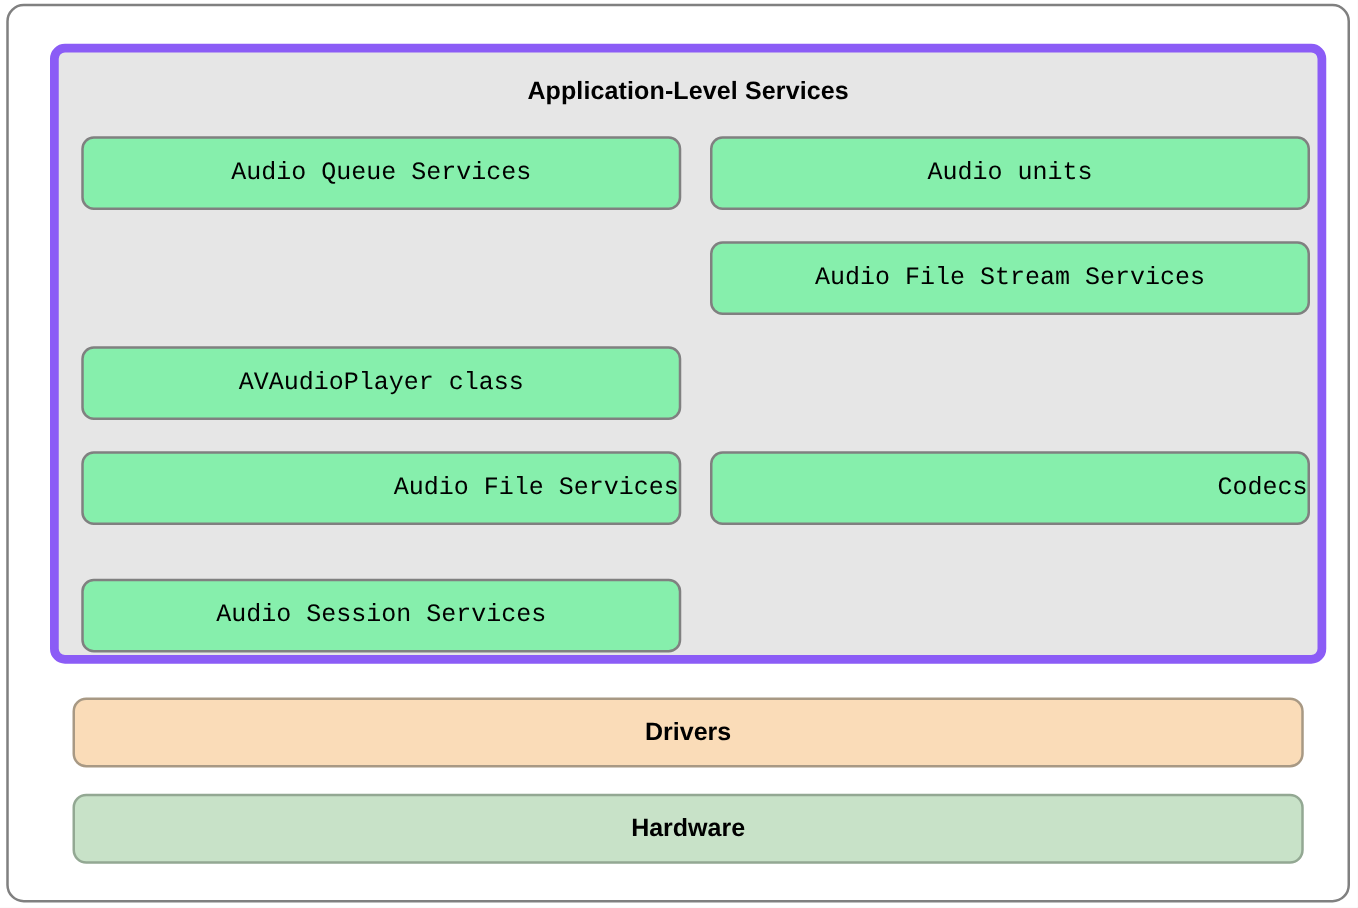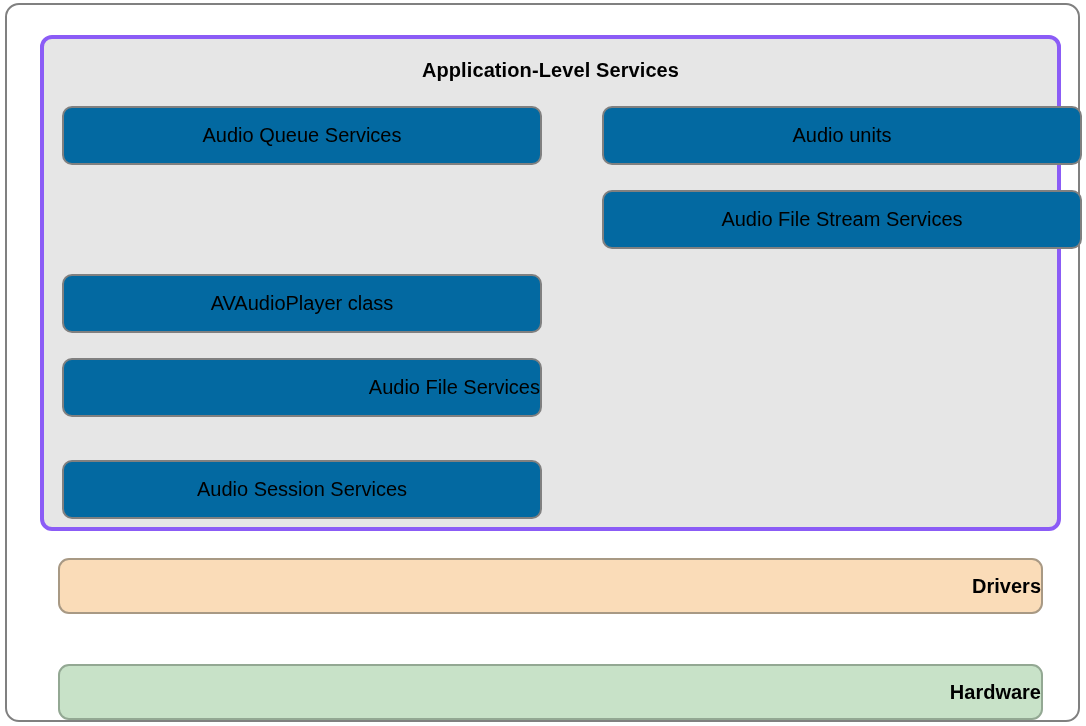--- a/index.html
+++ b/index.html
@@ -36,21 +36,21 @@
   }
 
   
   .services-panel {
     position: absolute;
     left: 33px;
     top: 30px;
     width: 1021px;
     height: 496px;
     box-sizing: border-box;
-    border: 4px solid #8b5cf6;
+    border: 7px solid #8b5cf6;
     border-radius: 12px;
     background: #e6e6e6;
   }
 
   .panel-title {
     position: absolute;
     left: 0;
     top: 20px;
     width: 100%;
     text-align: center;
@@ -60,59 +60,60 @@
     letter-spacing: 0.1px;
   }
 
   
   .service-box {
     position: absolute;
     box-sizing: border-box;
     height: 59px;
     border: 2px solid #808080;
     border-radius: 10px;
-    background: #0369a1;
+    background: #86efac;
     display: flex;
     align-items: center;
     justify-content: center;
     font-size: 20px;
     color: #000000;
+    font-family: Liberation Mono, monospace;
   }
   .col-left  { left: 18px;  width: 480px; }
-  .col-right { left: 521px; width: 480px; margin-left: 37px; }
+  .col-right { left: 521px; width: 480px; }
 
   .row-1 { top: 67px;  }
   .row-2 { top: 151px; }
   .row-3 { top: 235px; justify-content: center; }
   .row-4 { top: 319px; justify-content: flex-end; }
   .row-5 { top: 405px; margin-top: 16px; }
 
   
   .layer-box {
     position: absolute;
     left: 51px;
     width: 985px;
     height: 56px;
     box-sizing: border-box;
     border: 2px solid #9a9a9a;
     border-radius: 11px;
     display: flex;
     align-items: center;
-    justify-content: flex-end;
+    justify-content: center;
     font-size: 20px;
     font-weight: bold;
     color: #000000;
   }
   .layer-drivers {
     top: 553px;
     background: #fadcb8;
     border-color: #a89984;
   }
   .layer-hardware {
-    top: 659px;
+    top: 630px;
     background: #c8e2c8;
     border-color: #93a893;
   }
 </style>
 </head>
 <body>
 
 <div id="diagram-root">
 
   <div class="outer-frame">
@@ -140,20 +141,23 @@
 
       <div class="service-box col-right row-1">
         <span>Audio units</span>
       </div>
 
       <div class="service-box col-right row-2">
         <span>Audio File Stream Services</span>
       </div>
 
 
+      <div class="service-box col-right row-4">
+        <span>Codecs</span>
+      </div>
 
     </div>
 
     <div class="layer-box layer-drivers">
       <span>Drivers</span>
     </div>
 
     <div class="layer-box layer-hardware">
       <span>Hardware</span>
     </div>

